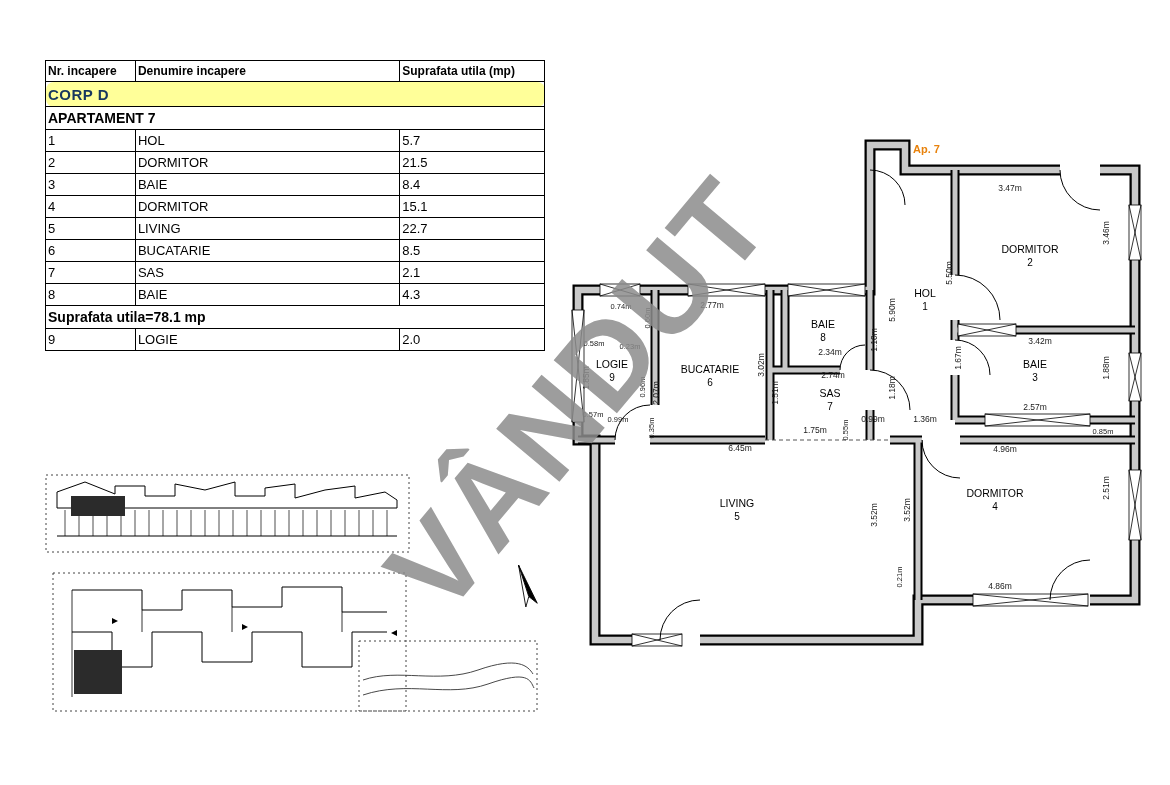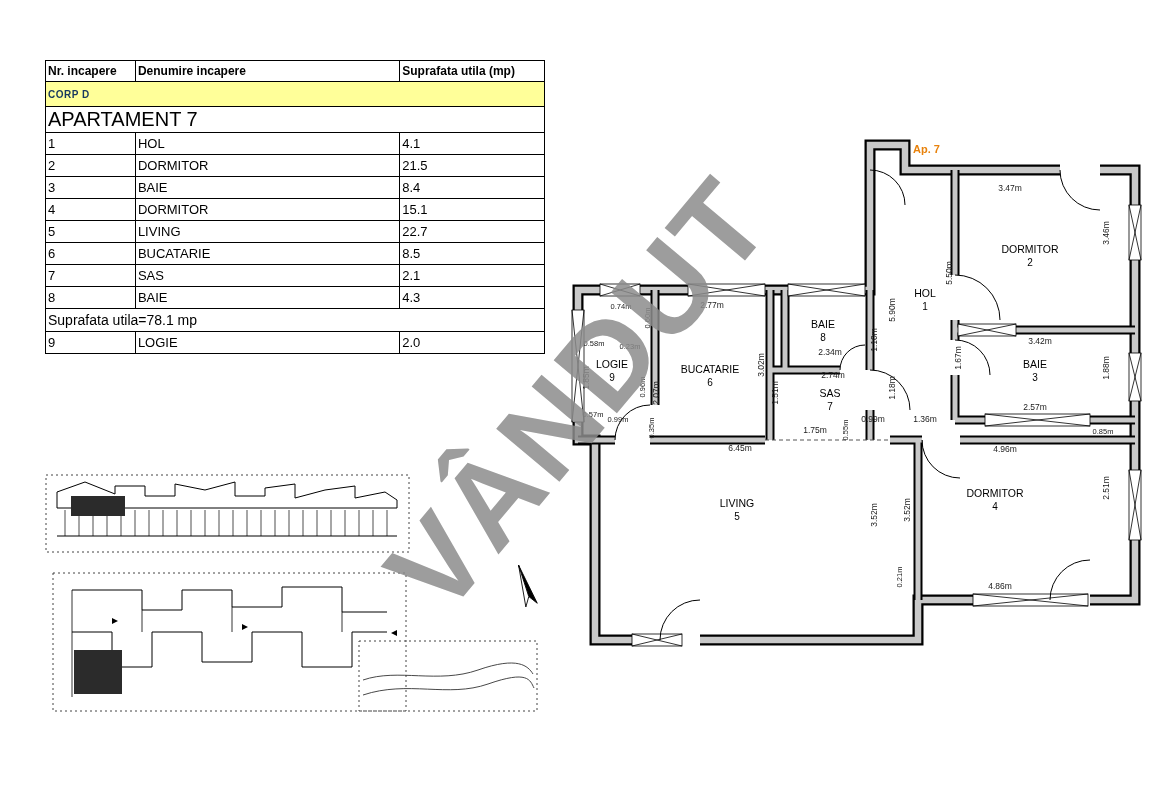--- a/index.html
+++ b/index.html
@@ -3,24 +3,24 @@
 <meta charset="utf-8">
 <style>
   html,body{margin:0;padding:0;background:#fff;}
   .page{position:relative;width:1170px;height:785px;background:#ffffff;overflow:hidden;
         font-family:"Liberation Sans",sans-serif;color:#000;}
 
   
   .area-table{position:absolute;left:45px;top:60px;width:500px;border-collapse:collapse;}
   .area-table td,.area-table th{border:1px solid #000;text-align:left;padding:1px 2px;}
   .area-table th{font-size:12px;font-weight:bold;height:18px;}
-  .corp td{background:#FFFF99;color:#17375E;font-size:10px;font-weight:bold;height:22px;letter-spacing:.5px;}
-  .apart td{font-size:20px;font-weight:normal;height:20px;}
+  .corp td{background:#FFFF99;color:#17375E;font-size:15px;font-weight:bold;height:22px;letter-spacing:.5px;border-radius:8px;}
+  .apart td{font-size:14px;font-weight:bold;height:20px;}
   .datarow td{font-size:13px;height:19px;}
-  .sumrow td{font-size:14px;font-weight:normal;height:20px;}
+  .sumrow td{font-size:14px;font-weight:bold;height:20px;}
 
   
   .watermark{position:absolute;left:295px;top:335px;width:565px;text-align:center;
              transform:rotate(-50deg);font-size:120px;font-weight:bold;color:#8c8c8c;
              letter-spacing:3px;line-height:1;opacity:.85;z-index:9;pointer-events:none;}
 
   
   .plan-svg{position:absolute;left:560px;top:125px;z-index:1;}
   .sketch1{position:absolute;left:45px;top:474px;}
   .sketch2{position:absolute;left:52px;top:572px;}
@@ -53,21 +53,21 @@
     </tr>
     <tr class="corp">
       <td colspan="3">CORP D</td>
     </tr>
     <tr class="apart">
       <td colspan="3">APARTAMENT 7</td>
     </tr>
     <tr class="datarow">
       <td>1</td>
       <td>HOL</td>
-      <td>4.1</td>
+      <td>5.7</td>
     </tr>
     <tr class="datarow">
       <td>2</td>
       <td>DORMITOR</td>
       <td>21.5</td>
     </tr>
     <tr class="datarow">
       <td>3</td>
       <td>BAIE</td>
       <td>8.4</td>

